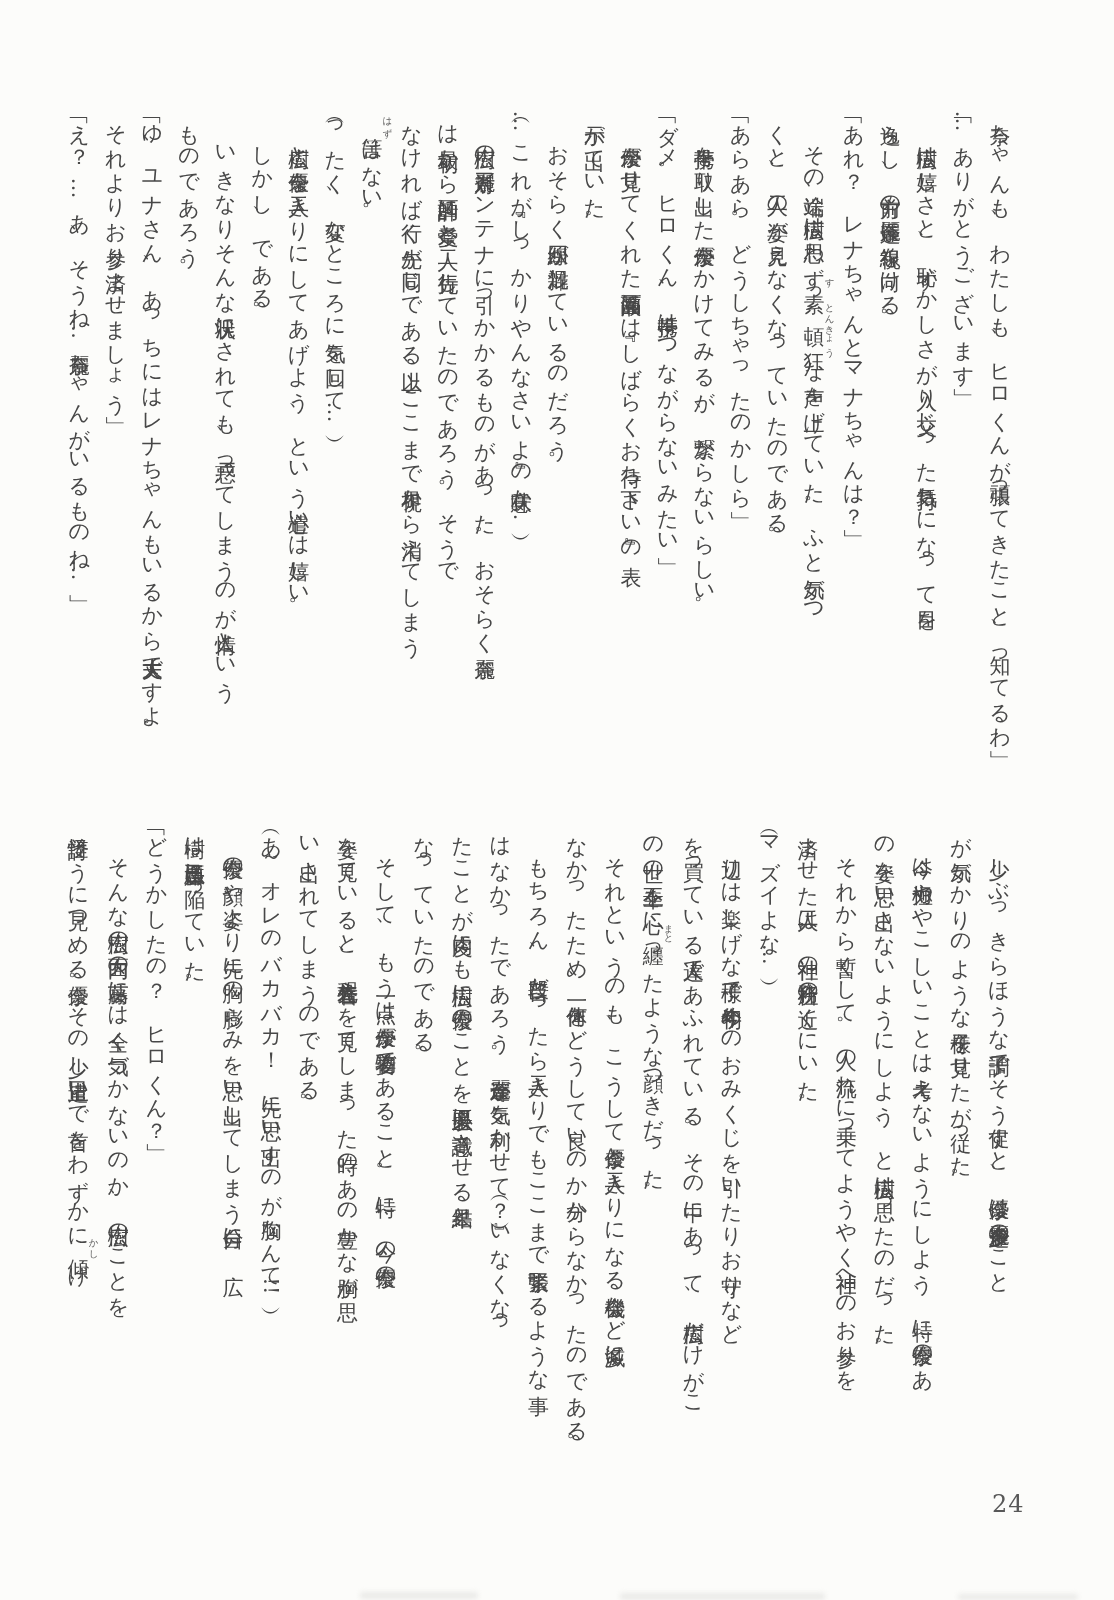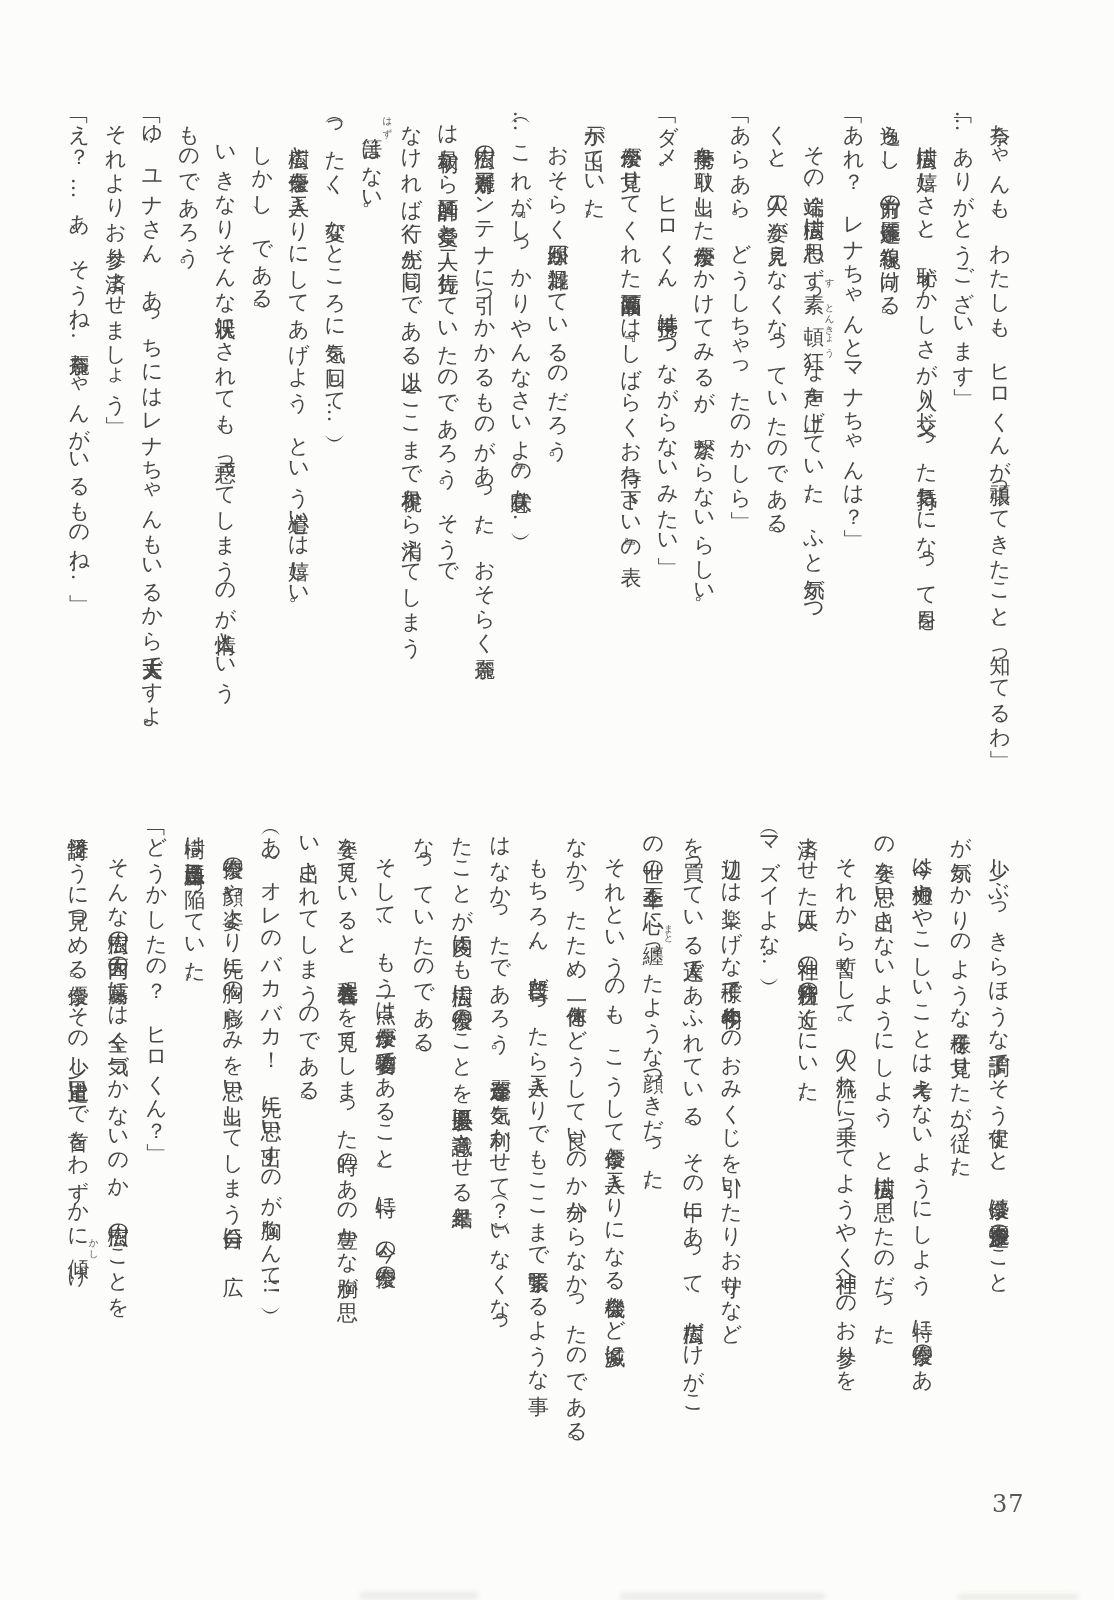--- a/index.html
+++ b/index.html
@@ -115,17 +115,17 @@
       <div class="tcol indent">そして、もう一点は優奈が着物姿であること。特に、今の優奈の</div>
       <div class="tcol">姿を見ていると、先程着替えを見てしまった時のあの豊かな胸が思</div>
       <div class="tcol">い出されてしまうのである。</div>
       <div class="tcol">（あ～オレのバカバカ！　先に思い出すのが胸なんて!!）</div>
       <div class="tcol indent">優奈の顔や姿より先に胸の膨らみを思い出してしまう自分に、広</div>
       <div class="tcol">樹は自己嫌悪に陥っていた。</div>
       <div class="tcol">「どうかしたの？　ヒロくん？」</div>
       <div class="tcol indent">そんな広樹の内面の葛藤には全く気づかないのか、広樹のことを</div>
       <div class="tcol">怪訝そうに見つめる優奈。その少し上目遣いで首をわずかに<ruby>傾<rt>かし</rt></ruby>げ、</div>
     </section>
-  <div class="page-number">37</div>
+  <div class="page-number">24</div>
   <div class="smudge s1"></div>
   <div class="smudge s2"></div>
   <div class="smudge s3"></div>
 </div>
 
 </body></html>

